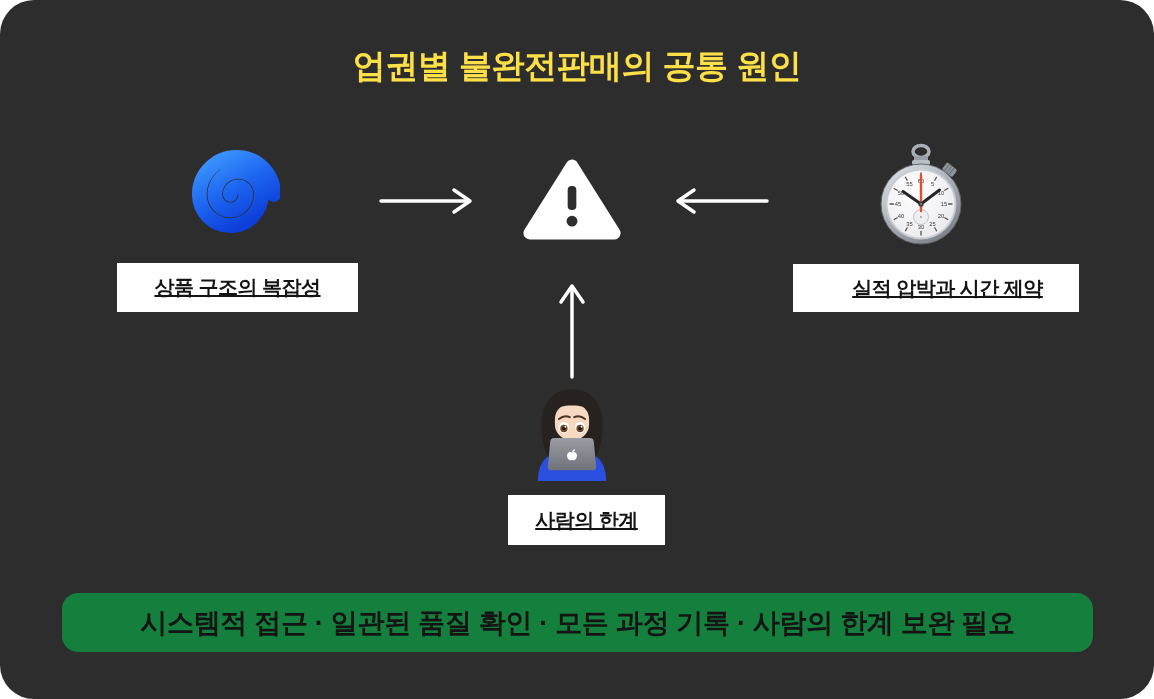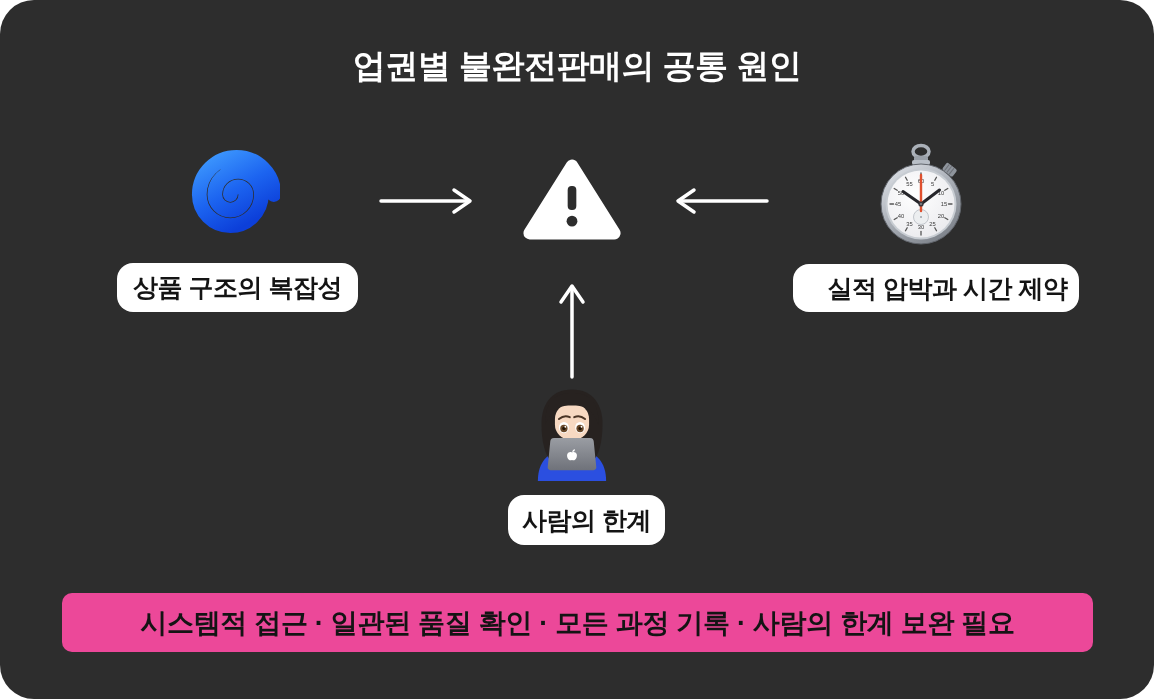--- a/index.html
+++ b/index.html
@@ -9,56 +9,57 @@
     height: 699px;
     background: #2d2d2d;
     border-radius: 34px;
     overflow: hidden;
     font-family: "Liberation Sans", sans-serif;
   }
   .title {
     position: absolute;
     left: 0; right: 0; top: 44px;
     text-align: center;
-    color: #ffffff;
+    color: #fde047;
     font-size: 33px;
     font-weight: 800;
     letter-spacing: -0.5px;
   }
   .label {
     position: absolute;
     background: #ffffff;
     color: #141414;
     font-weight: 800;
-    font-size: 25px;
+    font-size: 20px;
     letter-spacing: -0.5px;
-    border-radius: 16px;
+    border-radius: 0;
     display: flex;
     align-items: center;
     justify-content: center;
     white-space: nowrap;
+    text-decoration: underline;
   }
   #label-left   { left: 117px; top: 263px; width: 241px; height: 49px; }
   #label-right  { left: 793px; top: 264px; width: 263px; height: 48px; padding-left: 23px; }
   #label-bottom { left: 508px; top: 495px; width: 157px; height: 50px; }
   .icon { position: absolute; }
   #icon-cyclone   { left: 190px; top: 148px; width: 90px;  height: 90px;  }
   #icon-warning   { left: 522px; top: 156px; width: 100px; height: 89px;  }
   #icon-stopwatch { left: 874px; top: 142px; width: 94px;  height: 108px; }
   #icon-person    { left: 527px; top: 384px; width: 90px;  height: 97px;  }
   .arrow { position: absolute; }
   #arrow-left  { left: 378px; top: 187px; width: 98px; height: 28px; }
   #arrow-right { left: 672px; top: 187px; width: 98px; height: 28px; }
   #arrow-up    { left: 558px; top: 280px; width: 28px; height: 100px; }
   .banner {
     position: absolute;
     left: 62px; top: 593px;
     width: 1031px; height: 59px;
-    background: #ec4899;
-    border-radius: 10px;
+    background: #15803d;
+    border-radius: 16px;
     color: #141414;
     font-weight: 800;
     font-size: 27px;
     letter-spacing: -0.3px;
     display: flex;
     align-items: center;
     justify-content: center;
     white-space: nowrap;
   }
   .dial-num {

